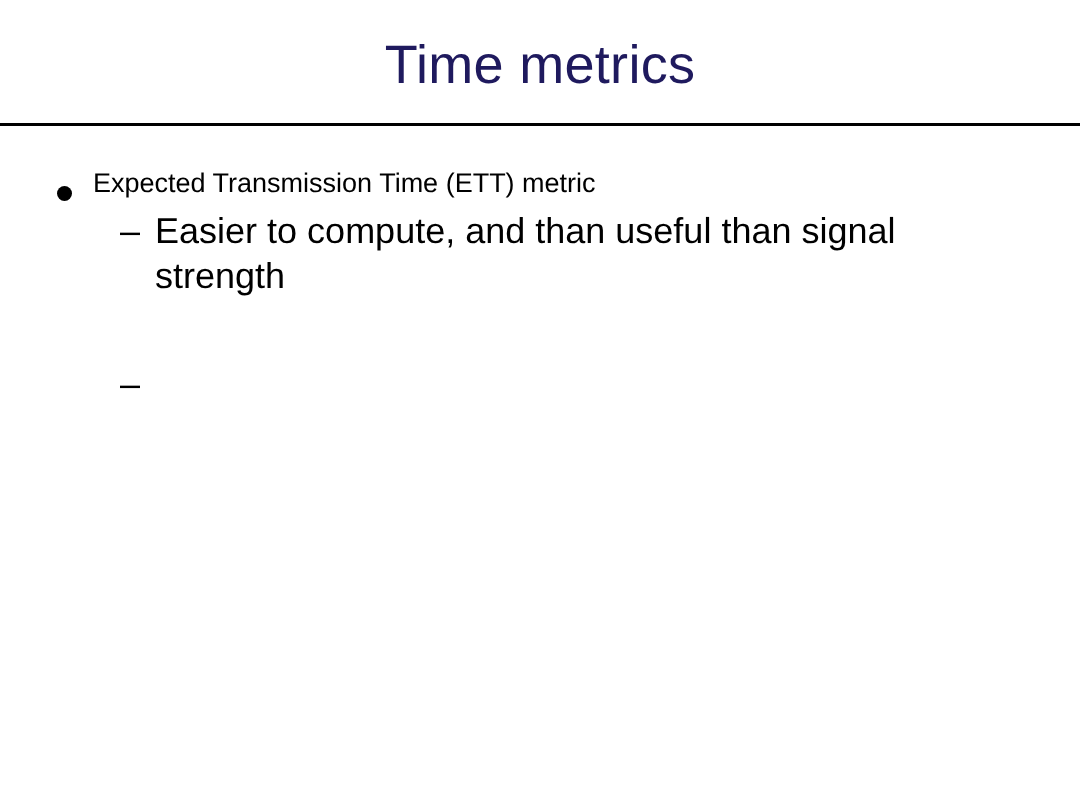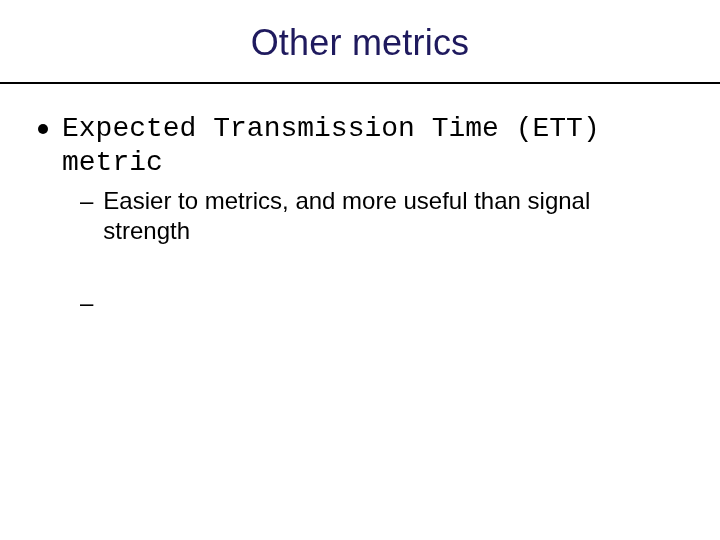--- a/index.html
+++ b/index.html
@@ -32,24 +32,23 @@
     margin: 0;
     margin-top: 6px;
     width: 100%;
   }
   .body {
     padding: 28px 38px 0 38px;
   }
   .bullet-l1 {
     display: flex;
     align-items: flex-start;
-    font-size: 28px;
+    font-size: 18px;
     line-height: 1.22;
     margin-bottom: 6px;
-    font-family: Liberation Mono, monospace;
   }
   .bullet-l1 .dot {
     width: 10px;
     height: 10px;
     border-radius: 50%;
     background: #000;
     margin-top: 12px;
     margin-right: 14px;
     flex: 0 0 auto;
   }
@@ -67,32 +66,32 @@
   }
   .group-gap {
     height: 36px;
   }
 </style>
 </head>
 <body>
 
 <div class="slide">
 
-  <div class="title">Other metrics</div>
+  <div class="title">Time metrics</div>
   <hr class="title-rule">
 
   <div class="body">
 
     <div class="bullet-l1">
       <span class="dot"></span>
       <span>Expected Transmission Time (ETT) metric</span>
     </div>
     <div class="bullet-l2">
       <span class="dash">–</span>
-      <span>Easier to metrics, and more useful than signal strength</span>
+      <span>Easier to compute, and than useful than signal strength</span>
     </div>
 
     <div class="group-gap"></div>
 
     <div class="bullet-l2">
       <span class="dash">–</span>
     </div>
 
   </div>
 </div>

